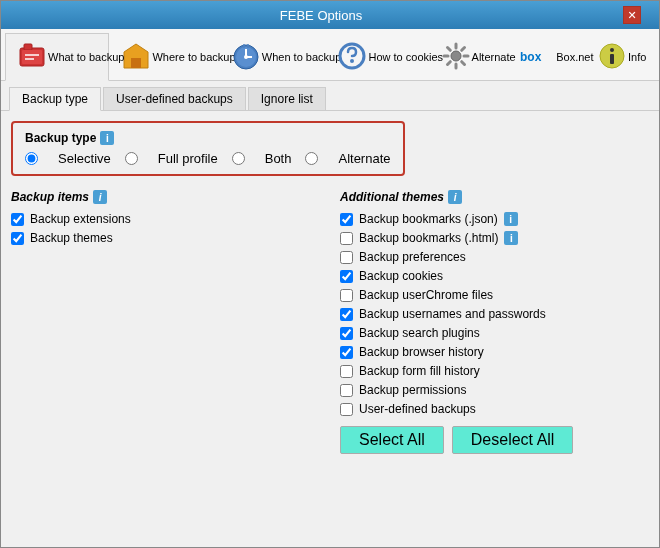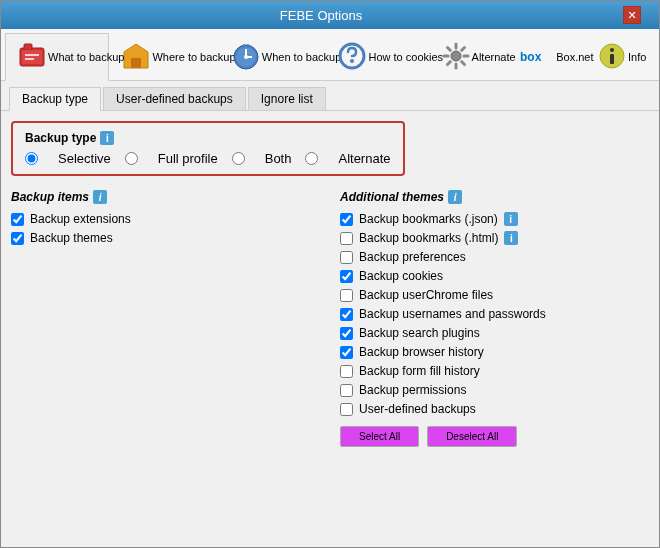--- a/index.html
+++ b/index.html
@@ -209,24 +209,24 @@
     }
     .button-row {
       display: flex;
       flex-direction: row;
       gap: 8px;
       margin-top: 10px;
       justify-content: flex-start;
     }
     .btn {
       padding: 4px 18px;
-      background: #d946ef;
+      background: #5eead4;
       border: 1px solid #aaa;
       cursor: pointer;
-      font-size: 10px;
+      font-size: 16px;
       border-radius: 2px;
     }
   </style>
 </head>
 <body>
 
 <div class="window">
 
   <div class="title-bar">
     <span class="title-bar-title">FEBE Options</span>

